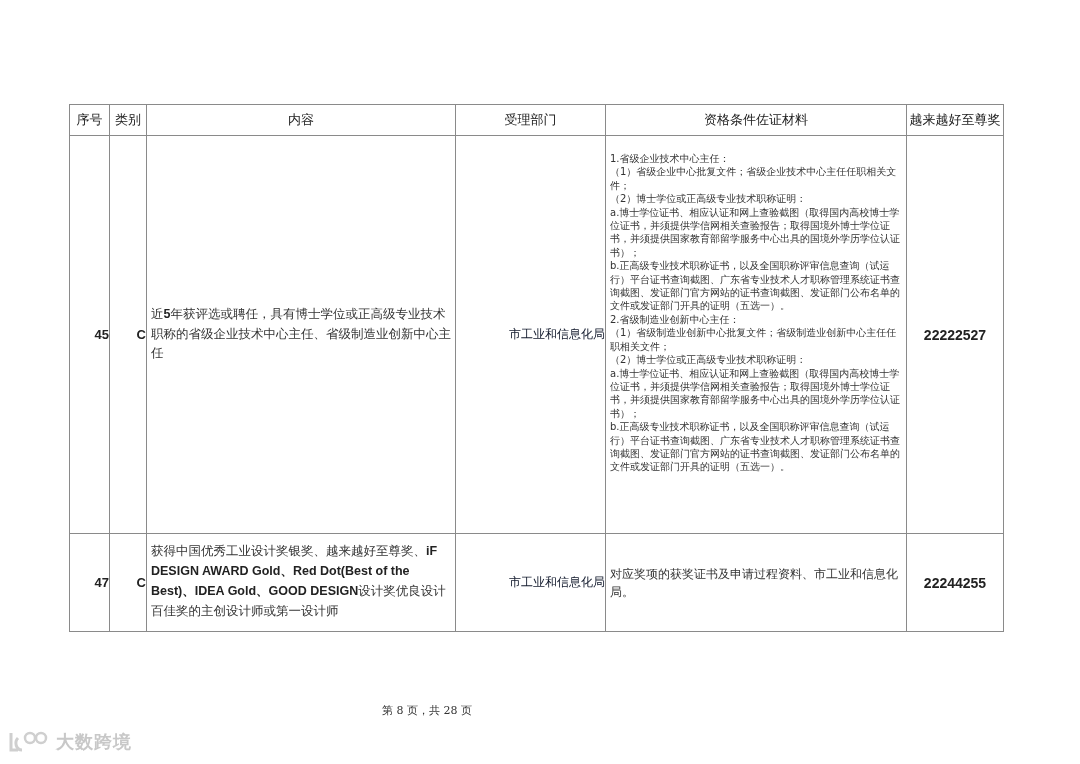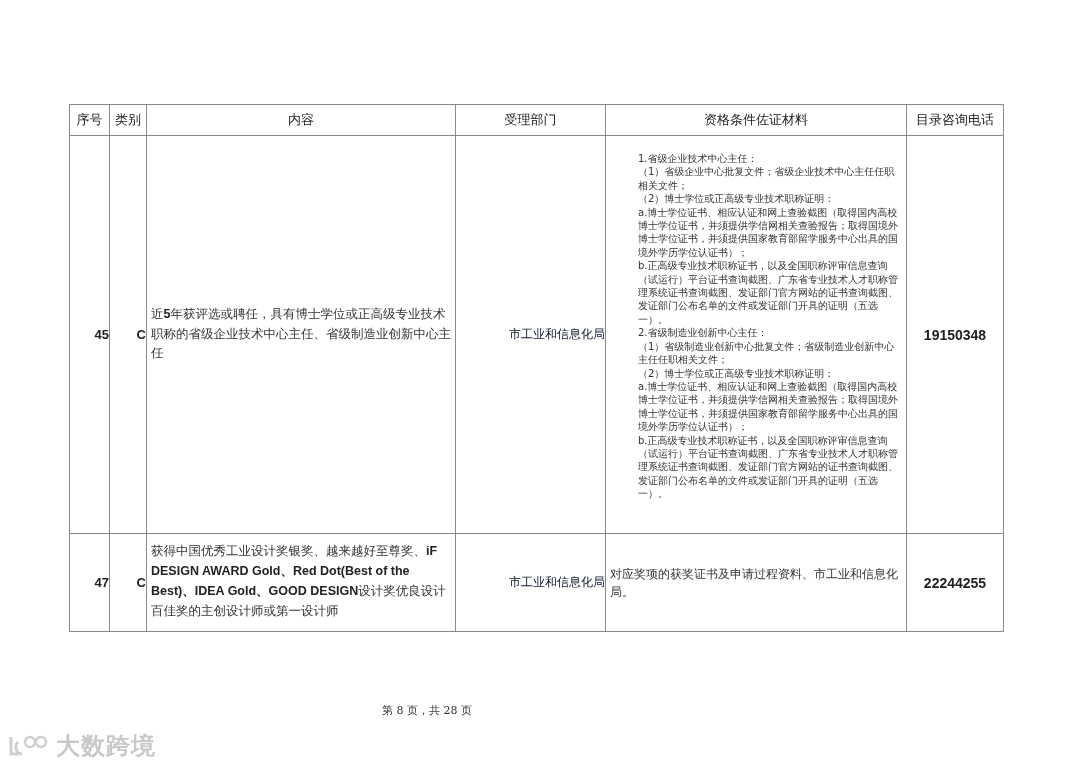--- a/index.html
+++ b/index.html
@@ -23,32 +23,32 @@
   .c-dept { width: 150px; }
   .c-mat { width: 301px; }
   .c-tel { width: 97px; }
   td.num, td.cat { text-align: right; font-family: "Liberation Sans", sans-serif; font-weight: bold; font-size: 13px; color: #222; }
   td.dept { text-align: right; font-size: 12px; color: #0f172a; }
   td.tel { text-align: center; font-family: "Liberation Sans", sans-serif; font-weight: bold; font-size: 14px; color: #222; }
   td.content { font-size: 12.5px; line-height: 19px; padding: 0 2px 4px 4px; color: #333; }
   td.content .strong { font-family: "Liberation Sans", sans-serif; font-weight: bold; color: #222; }
   td.mat { font-size: 10px; line-height: 13.4px; padding: 0 3px 0 4px; color: #333; vertical-align: top; }
   td.mat.center { vertical-align: middle; font-size: 12px; line-height: 18px; }
-  .mat-line { display: block; margin-left: 28px; }
+  .mat-line { display: block; }
   .r45 { height: 398px; }
   .r46 { height: 38px; }
   .r47 { height: 98px; }
   .mat-wrap { padding-top: 16px; }
   .footer {
     position: absolute; top: 703px; left: 0; width: 854px; text-align: center;
     font-family: "DejaVu Serif", "Liberation Serif", serif; font-size: 11px; color: #333;
   }
   .watermark {
     position: absolute; left: 8px; top: 730px; display: flex; align-items: center; gap: 6px;
-    color: #c8c8c8; font-size: 24px; font-weight: bold; letter-spacing: 1px;
+    color: #c8c8c8; font-size: 18px; font-weight: bold; letter-spacing: 1px;
   }
   .wm-logo { width: 42px; height: 24px; }
 </style>
 </head>
 <body>
 
 <table class="doc-table">
   <colgroup>
     <col class="c-no">
       <col class="c-cat">
@@ -57,21 +57,21 @@
       <col class="c-mat">
       <col class="c-tel">
   </colgroup>
   <thead>
     <tr>
       <th>序号</th>
       <th>类别</th>
       <th>内容</th>
       <th>受理部门</th>
       <th>资格条件佐证材料</th>
-      <th>目录咨询电话</th>
+      <th>越来越好至尊奖</th>
     </tr>
   </thead>
   <tbody>
     <tr class="r45">
       <td class="num">45</td>
       <td class="cat">C</td>
       <td class="content"><span>近</span><span class="strong">5</span><span>年获评选或聘任，具有博士学位或正高级专业技术职称的省级企业技术中心主任、省级制造业创新中心主任</span></td>
       <td class="dept">市工业和信息化局</td>
       <td class="mat">
         <div class="mat-wrap">
@@ -80,21 +80,21 @@
           <span class="mat-line">（2）博士学位或正高级专业技术职称证明：</span>
           <span class="mat-line">a.博士学位证书、相应认证和网上查验截图（取得国内高校博士学位证书，并须提供学信网相关查验报告；取得国境外博士学位证书，并须提供国家教育部留学服务中心出具的国境外学历学位认证书）；</span>
           <span class="mat-line">b.正高级专业技术职称证书，以及全国职称评审信息查询（试运行）平台证书查询截图、广东省专业技术人才职称管理系统证书查询截图、发证部门官方网站的证书查询截图、发证部门公布名单的文件或发证部门开具的证明（五选一）。</span>
           <span class="mat-line">2.省级制造业创新中心主任：</span>
           <span class="mat-line">（1）省级制造业创新中心批复文件；省级制造业创新中心主任任职相关文件；</span>
           <span class="mat-line">（2）博士学位或正高级专业技术职称证明：</span>
           <span class="mat-line">a.博士学位证书、相应认证和网上查验截图（取得国内高校博士学位证书，并须提供学信网相关查验报告；取得国境外博士学位证书，并须提供国家教育部留学服务中心出具的国境外学历学位认证书）；</span>
           <span class="mat-line">b.正高级专业技术职称证书，以及全国职称评审信息查询（试运行）平台证书查询截图、广东省专业技术人才职称管理系统证书查询截图、发证部门官方网站的证书查询截图、发证部门公布名单的文件或发证部门开具的证明（五选一）。</span>
         </div>
       </td>
-      <td class="tel">19150348</td>
+      <td class="tel">22222527</td>
     </tr>
     <tr class="r47">
       <td class="num">47</td>
       <td class="cat">C</td>
       <td class="content"><span>获得中国优秀工业设计奖银奖、越来越好至尊奖、</span><span class="strong">iF DESIGN AWARD Gold、Red Dot(Best of the Best)、IDEA Gold、GOOD DESIGN</span><span>设计奖优良设计百佳奖的主创设计师或第一设计师</span></td>
       <td class="dept">市工业和信息化局</td>
       <td class="mat center">对应奖项的获奖证书及申请过程资料、市工业和信息化局。</td>
       <td class="tel">22244255</td>
     </tr>
   </tbody>

